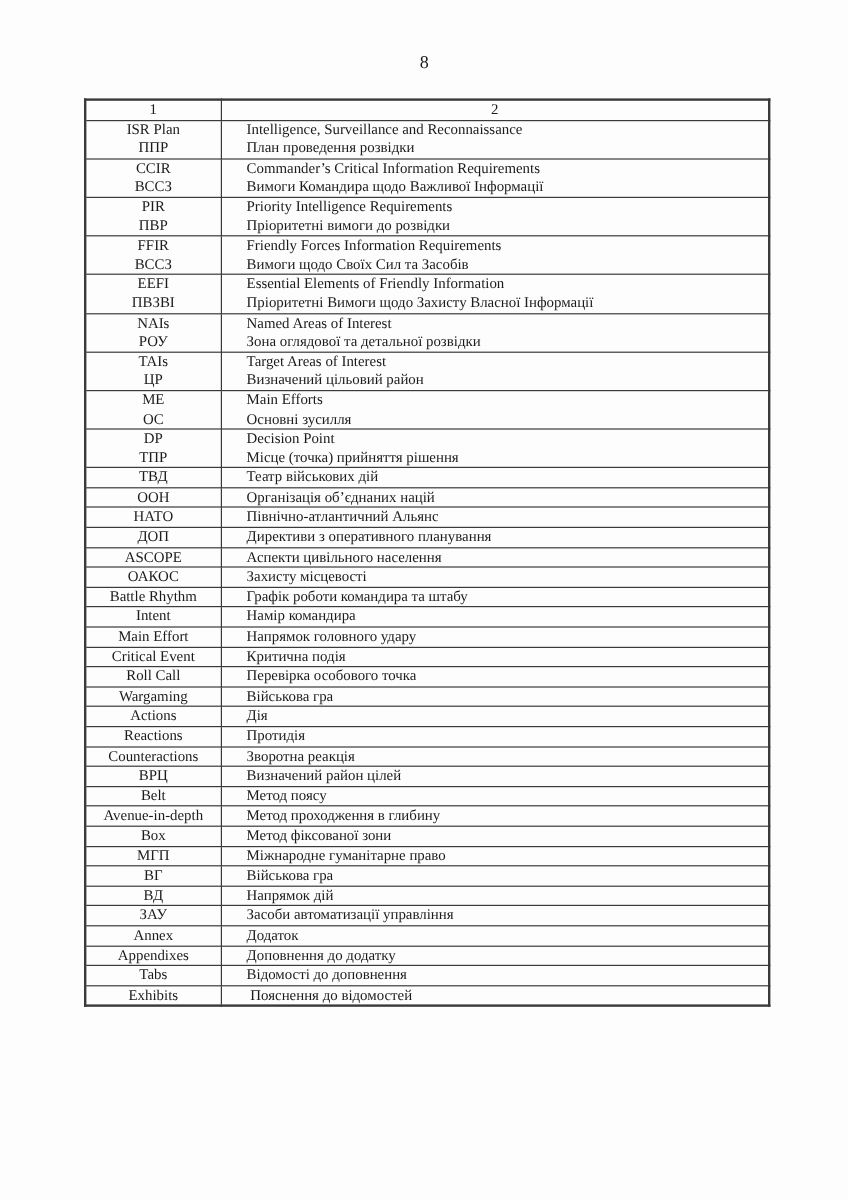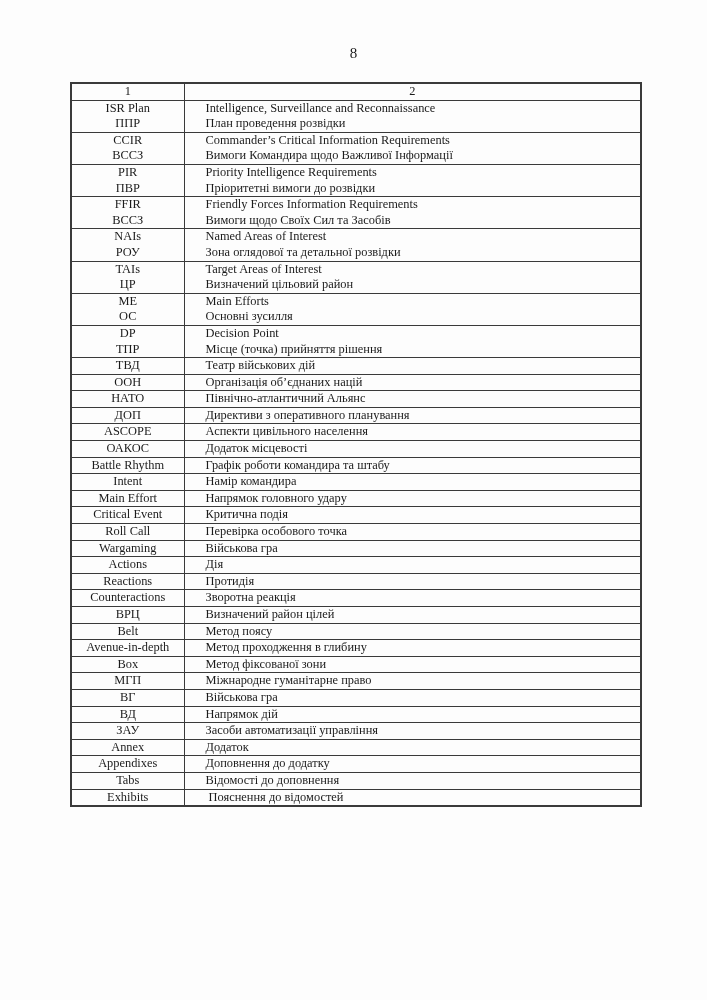--- a/index.html
+++ b/index.html
@@ -113,20 +113,30 @@
             <div class="line">FFIR</div>
             <div class="line">ВССЗ</div>
           </td>
           <td class="cell-def">
             <div class="line">Friendly Forces Information Requirements</div>
             <div class="line">Вимоги щодо Своїх Сил та Засобів</div>
           </td>
         </tr>
         <tr>
           <td class="cell-abbr">
+            <div class="line">EEFI</div>
+            <div class="line">ПВЗВІ</div>
+          </td>
+          <td class="cell-def">
+            <div class="line">Essential Elements of Friendly Information</div>
+            <div class="line">Пріоритетні Вимоги щодо Захисту Власної Інформації</div>
+          </td>
+        </tr>
+        <tr>
+          <td class="cell-abbr">
             <div class="line">NAIs</div>
             <div class="line">РОУ</div>
           </td>
           <td class="cell-def">
             <div class="line">Named Areas of Interest</div>
             <div class="line">Зона оглядової та детальної розвідки</div>
           </td>
         </tr>
         <tr>
           <td class="cell-abbr">
@@ -196,21 +206,21 @@
           </td>
           <td class="cell-def">
             <div class="line">Аспекти цивільного населення</div>
           </td>
         </tr>
         <tr>
           <td class="cell-abbr">
             <div class="line">ОАКОС</div>
           </td>
           <td class="cell-def">
-            <div class="line">Додаток місцевості</div>
+            <div class="line">Захисту місцевості</div>
           </td>
         </tr>
         <tr>
           <td class="cell-abbr">
             <div class="line">Battle Rhythm</div>
           </td>
           <td class="cell-def">
             <div class="line">Графік роботи командира та штабу</div>
           </td>
         </tr>

